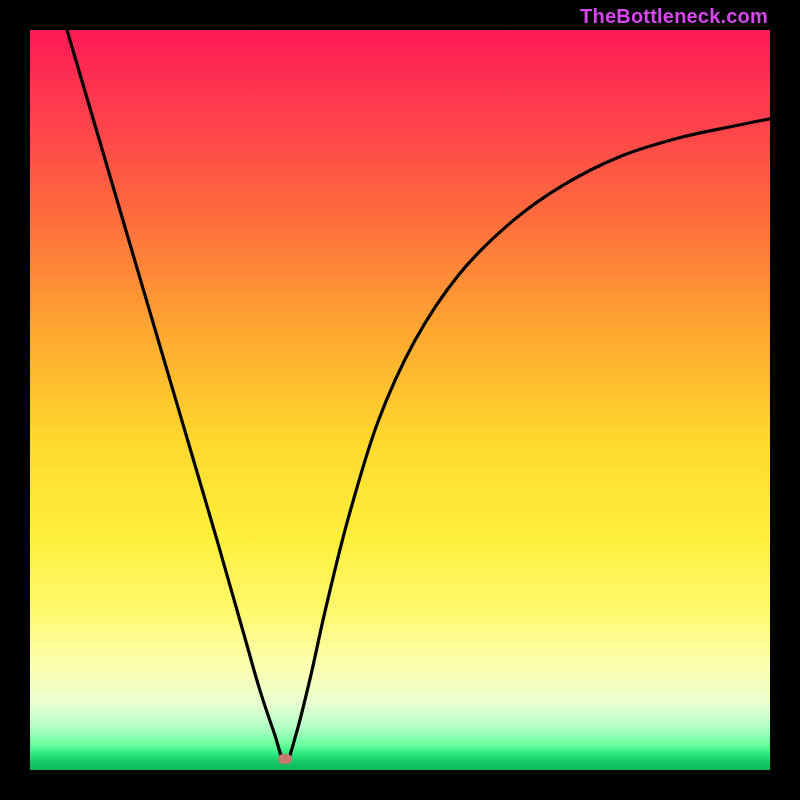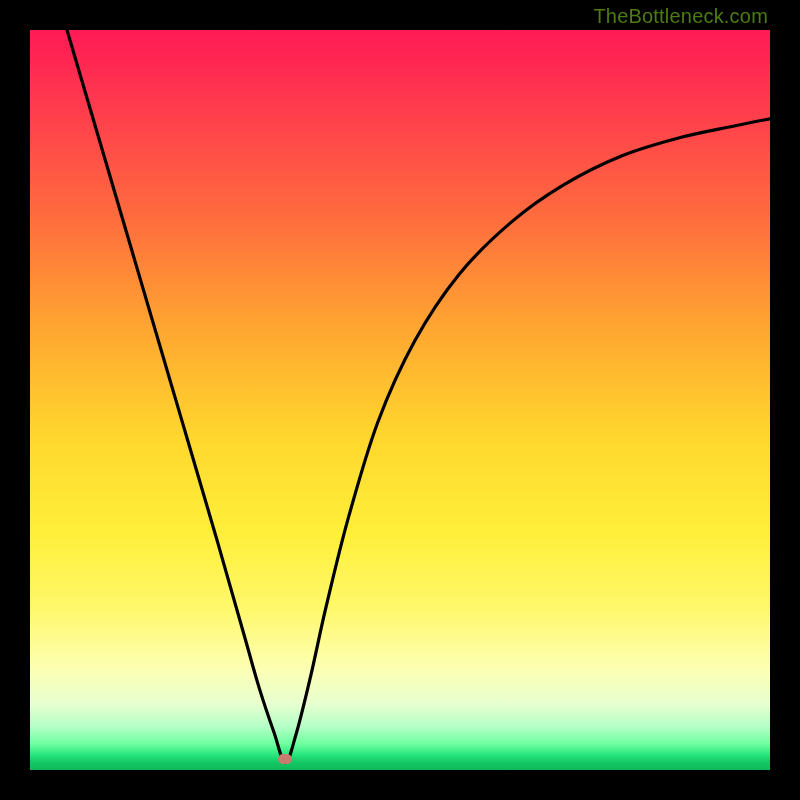--- a/index.html
+++ b/index.html
@@ -32,23 +32,23 @@
       #24e57a 98%,
       #14c765 99%,
       #0fb95a 100%
     );
   }
 
   .watermark {
     position: absolute;
     top: 5px;
     right: 32px;
-    color: #4d7c0f;
+    color: #d946ef;
     font-size: 20px;
-    font-weight: 400;
+    font-weight: 700;
     letter-spacing: 0.2px;
   }
 
   svg.curve {
     position: absolute;
     left: 0;
     top: 0;
     width: 740px;
     height: 740px;
   }

